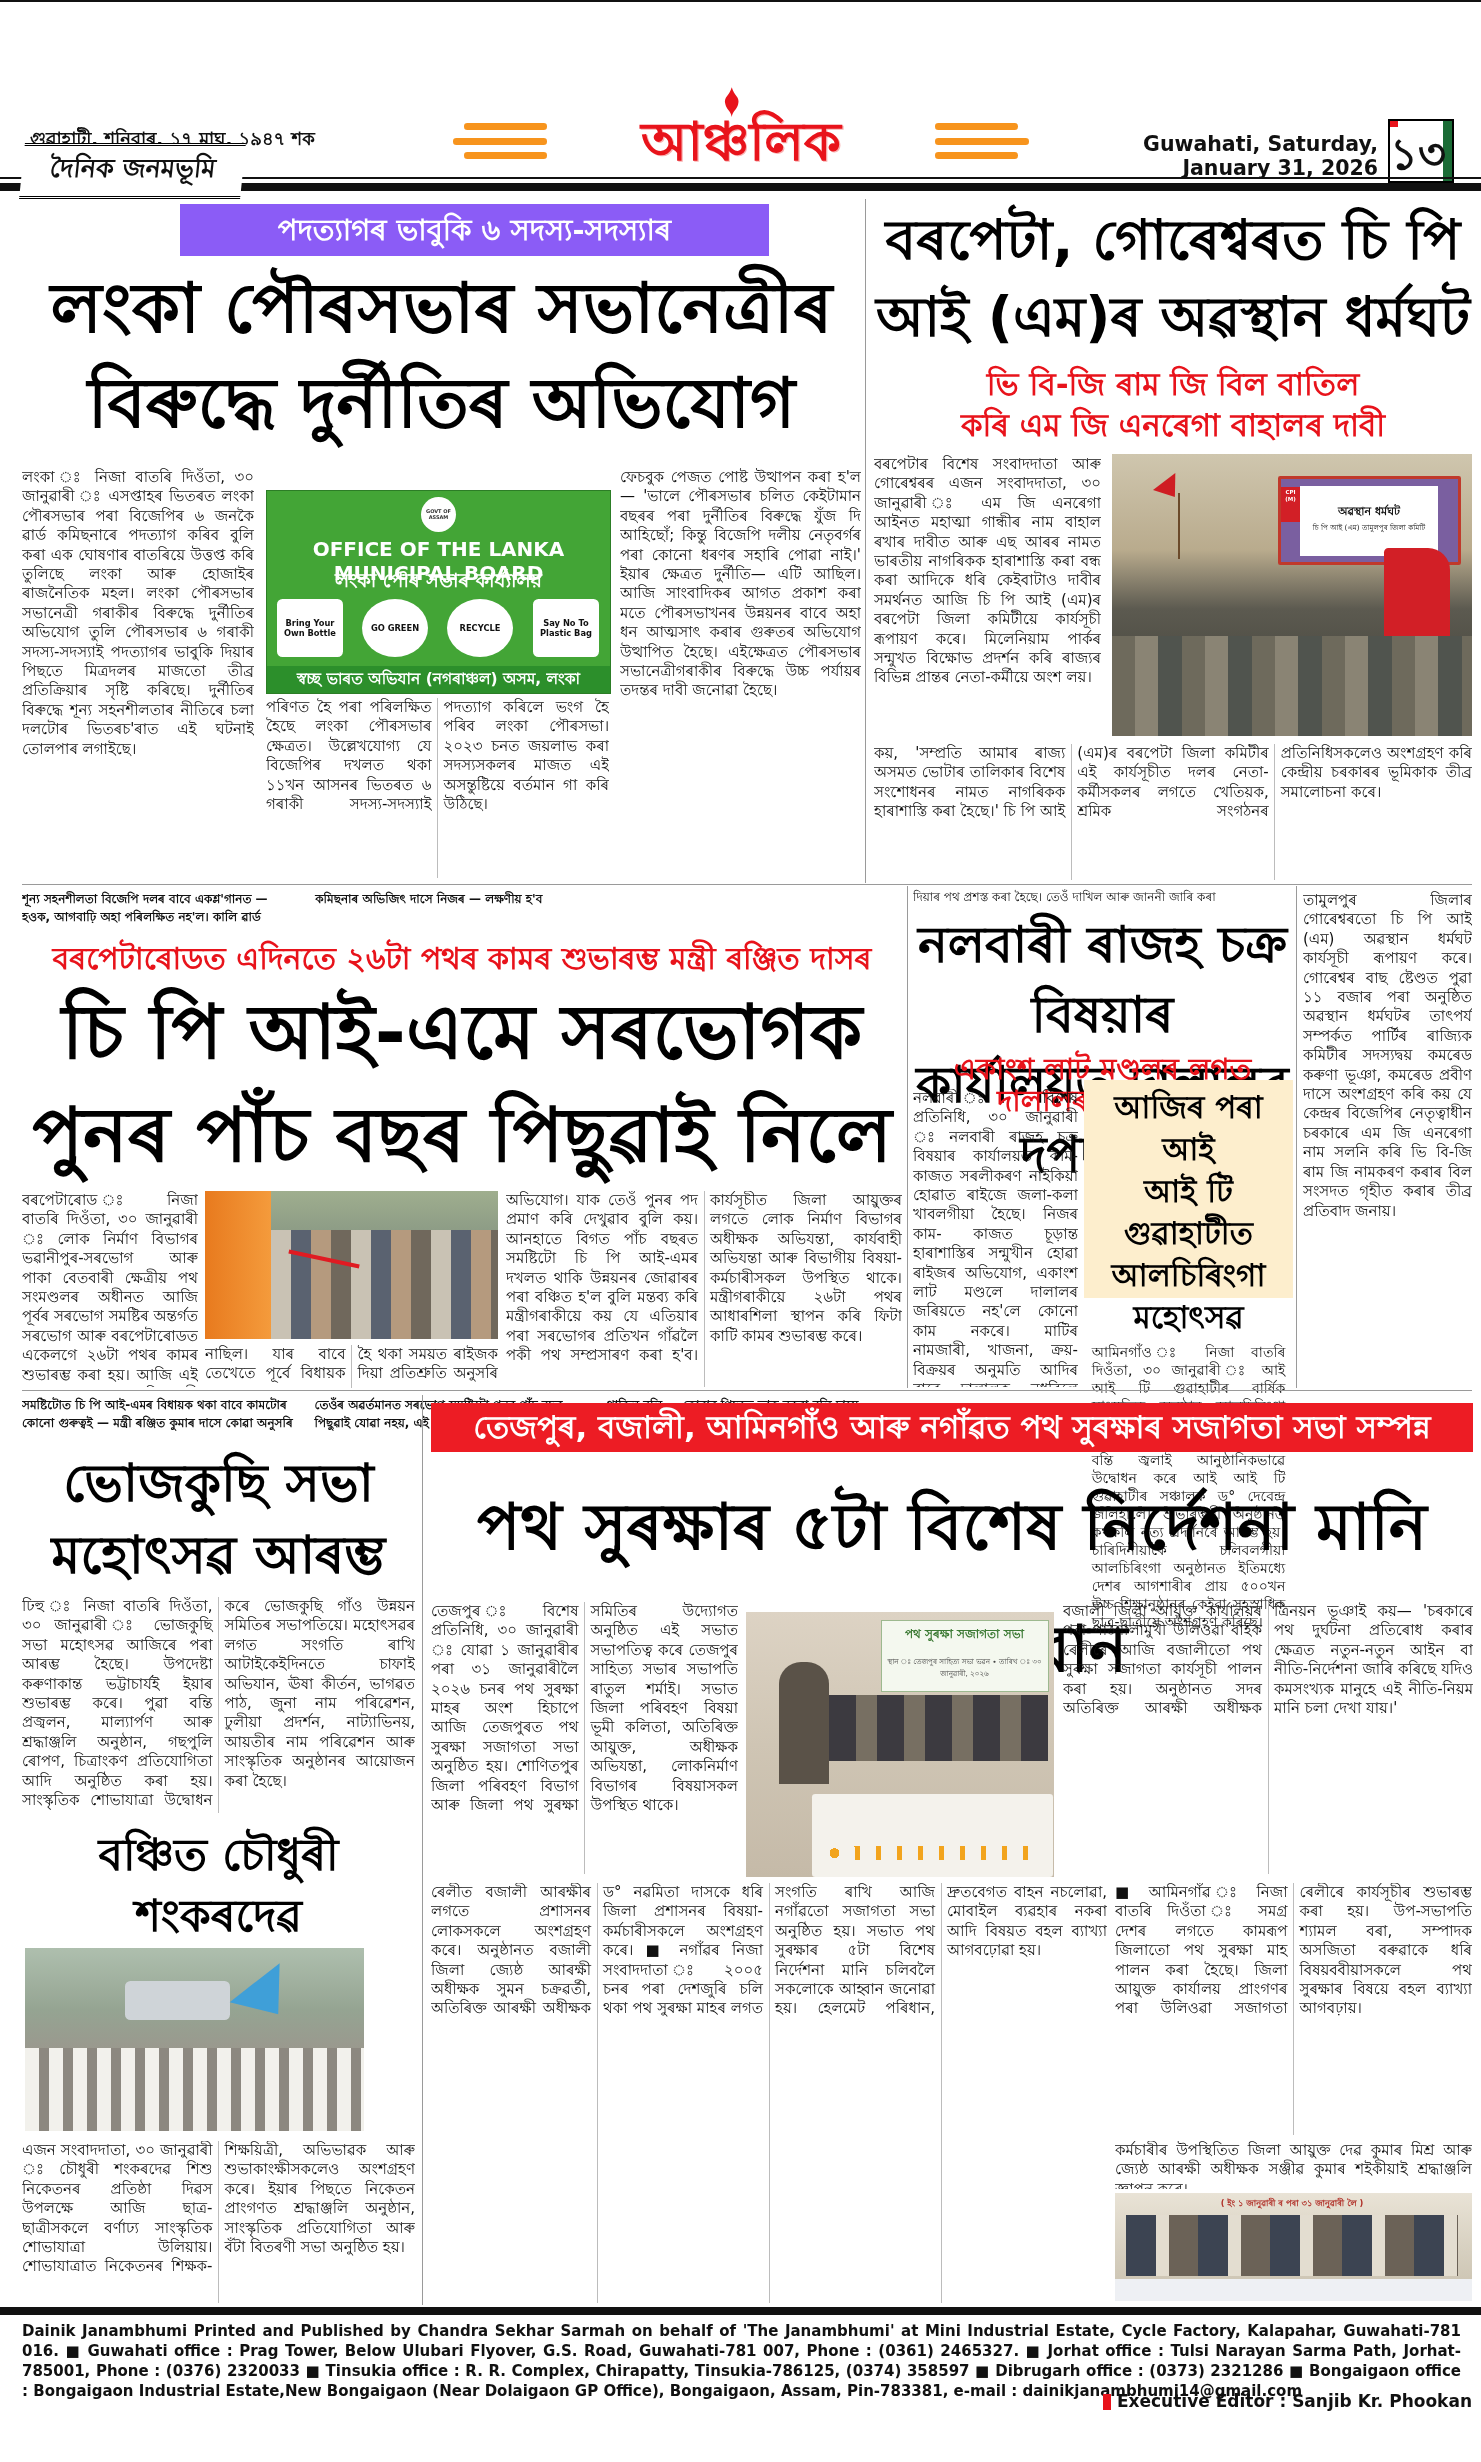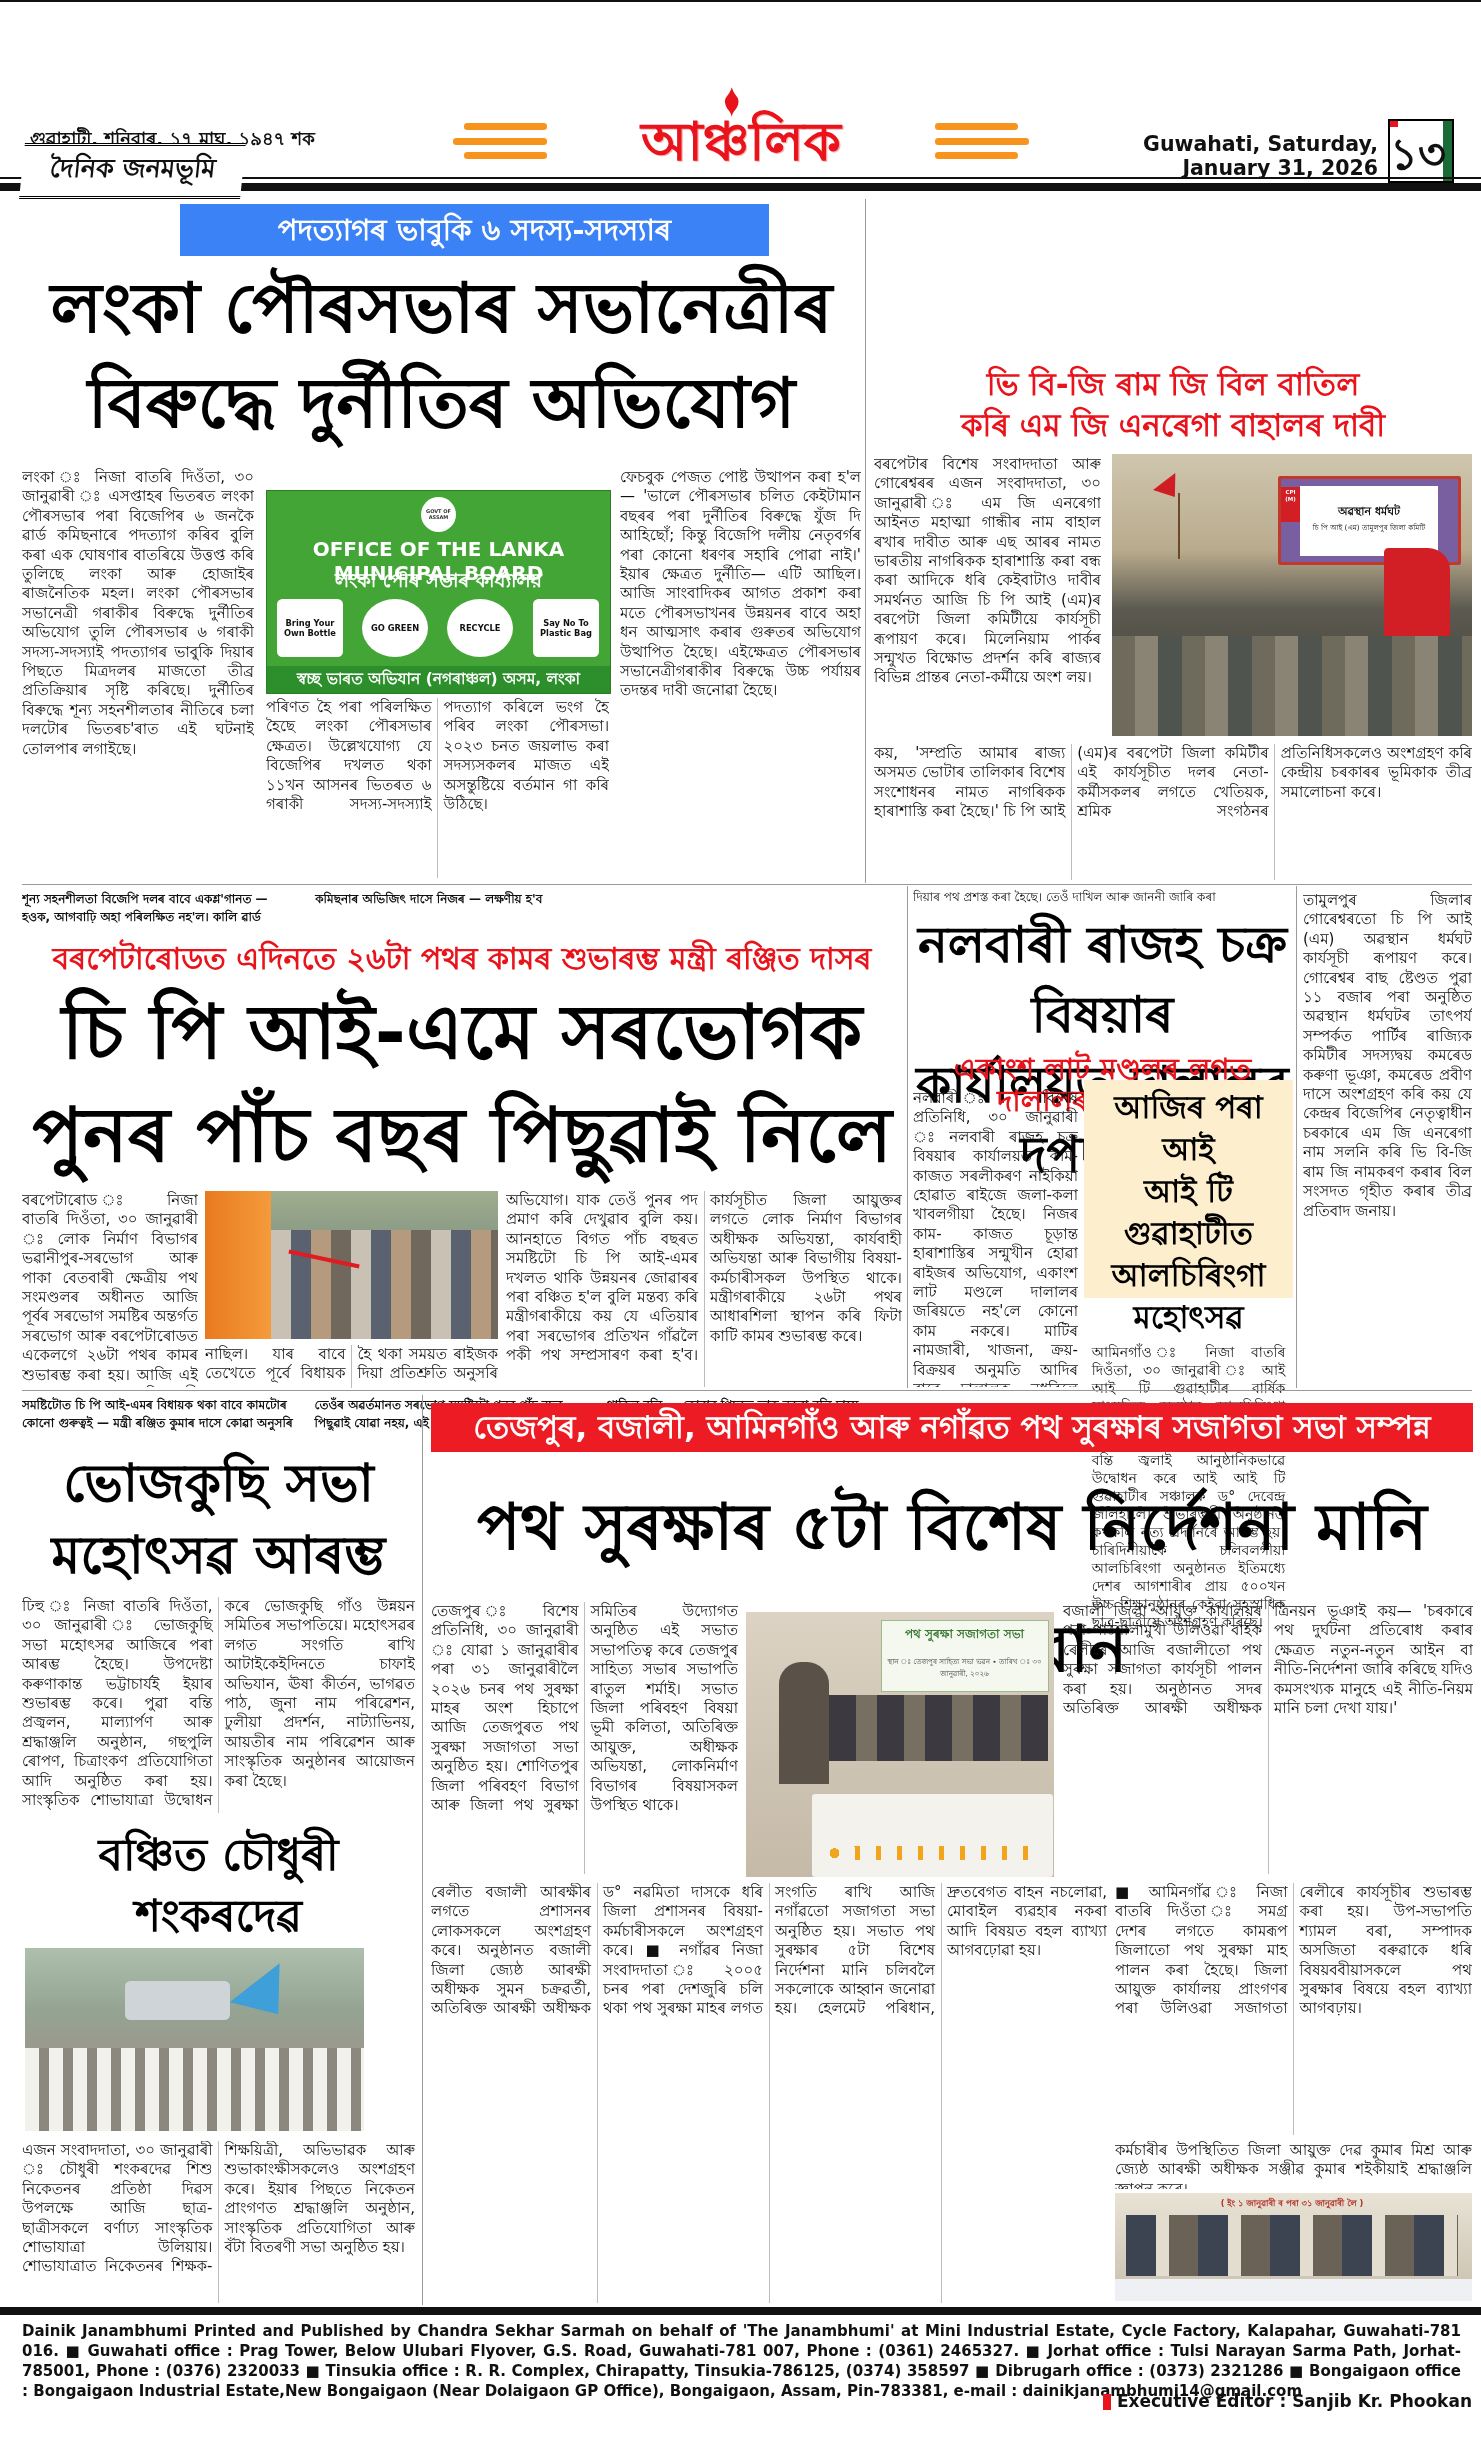--- a/index.html
+++ b/index.html
@@ -5,21 +5,21 @@
   html,body{margin:0;padding:0;background:#e9e9e9;}
   #page{position:relative;width:1482px;height:2462px;background:#ffffff;
         font-family:"DejaVu Sans",sans-serif;color:#111;overflow:hidden;}
   .abs{position:absolute;}
   .rule{background:#111;}
   .bodytxt{font-size:15px;line-height:19.4px;text-align:justify;
            column-gap:12px;column-rule:0.6px solid #bcbcbc;overflow:hidden;}
   .frag{font-size:12px;line-height:18px;font-weight:bold;overflow:hidden;}
   .hl{font-weight:bold;color:#000;text-align:center;white-space:pre-line;}
   .redtxt{color:#e8131b;}
-  .kickerbox{background:#3b82f6;color:#fff;font-weight:bold;text-align:center;}
+  .kickerbox{background:#8b5cf6;color:#fff;font-weight:bold;text-align:center;}
   .banner{background:#ed1c24;color:#fff;font-weight:bold;text-align:center;}
   .vline{background:#9a9a9a;width:1.1px;}
   .hline{background:#9a9a9a;height:1.1px;}
   .photo{position:absolute;overflow:hidden;}
   .stick{background:#fff;border-radius:5.5px;display:flex;align-items:center;
          justify-content:center;text-align:center;font-weight:bold;}
   .orangebar{position:absolute;height:7.2px;background:#f7941d;border-radius:3.3px;}
 </style>
 </head>
 <body>
@@ -79,20 +79,22 @@
     <div style="position:absolute;left:0;bottom:0;width:100%;height:26.6px;background:#2c8f2b;color:#fff;
                 text-align:center;font-weight:bold;font-size:15.5px;line-height:26.6px">স্বচ্ছ ভাৰত অভিযান (নগৰাঞ্চল) অসম, লংকা পৌৰসভা</div>
   </div>
 
   <div class="abs bodytxt" style="left:266px;top:698px;width:343px;height:180px;column-count:2">পৰিণত হৈ পৰা পৰিলক্ষিত হৈছে লংকা পৌৰসভাৰ ক্ষেত্ৰত। উল্লেখযোগ্য যে বিজেপিৰ দখলত থকা ১১খন আসনৰ ভিতৰত ৬ গৰাকী সদস্য-সদস্যাই পদত্যাগ কৰিলে ভংগ হৈ পৰিব লংকা পৌৰসভা। ২০২৩ চনত জয়লাভ কৰা সদস্যসকলৰ মাজত এই অসন্তুষ্টিয়ে বৰ্তমান গা কৰি উঠিছে।</div>
 
   <div class="abs bodytxt" style="left:620px;top:468px;width:241px;height:410px">ফেচবুক পেজত পোষ্ট উত্থাপন কৰা হ'ল— 'ভালে পৌৰসভাৰ চলিত কেইটামান বছৰৰ পৰা দুৰ্নীতিৰ বিৰুদ্ধে যুঁজ দি আহিছোঁ; কিন্তু বিজেপি দলীয় নেতৃবৰ্গৰ পৰা কোনো ধৰণৰ সহাৰি পোৱা নাই।' ইয়াৰ ক্ষেত্ৰত দুৰ্নীতি— এটি আছিল। আজি সাংবাদিকৰ আগত প্ৰকাশ কৰা মতে পৌৰসভাখনৰ উন্নয়নৰ বাবে অহা ধন আত্মসাৎ কৰাৰ গুৰুতৰ অভিযোগ উত্থাপিত হৈছে। এইক্ষেত্ৰত পৌৰসভাৰ সভানেত্ৰীগৰাকীৰ বিৰুদ্ধে উচ্চ পৰ্যায়ৰ তদন্তৰ দাবী জনোৱা হৈছে।</div>
 
   <div class="abs vline" style="left:865px;top:199px;height:684px"></div>
 
+  <div class="abs hl" style="left:874px;top:202px;width:598px;font-size:55px;line-height:77px">বৰপেটা, গোৰেশ্বৰত চি পি
+আই (এম)ৰ অৱস্থান ধৰ্মঘট</div>
 
   <div class="abs hl redtxt" style="left:874px;top:364px;width:598px;font-size:31px;line-height:41px">ভি বি-জি ৰাম জি বিল বাতিল
 কৰি এম জি এনৰেগা বাহালৰ দাবী</div>
 
   <div class="abs bodytxt" style="left:874px;top:455px;width:227px;height:281px">বৰপেটাৰ বিশেষ সংবাদদাতা আৰু গোৰেশ্বৰৰ এজন সংবাদদাতা, ৩০ জানুৱাৰী ঃ এম জি এনৰেগা আইনত মহাত্মা গান্ধীৰ নাম বাহাল ৰখাৰ দাবীত আৰু এছ আৰৰ নামত ভাৰতীয় নাগৰিকক হাৰাশাস্তি কৰা বন্ধ কৰা আদিকে ধৰি কেইবাটাও দাবীৰ সমৰ্থনত আজি চি পি আই (এম)ৰ বৰপেটা জিলা কমিটীয়ে কাৰ্যসূচী ৰূপায়ণ কৰে। মিলেনিয়াম পাৰ্কৰ সন্মুখত বিক্ষোভ প্ৰদৰ্শন কৰি ৰাজ্যৰ বিভিন্ন প্ৰান্তৰ নেতা-কৰ্মীয়ে অংশ লয়।</div>
 
   <div class="photo" style="left:1112px;top:454px;width:360px;height:282px;
        background:linear-gradient(180deg,#cfc6ae 0%,#b9ab8d 34%,#5c5a50 55%,#3a3a33 100%)">
     <div style="position:absolute;left:166px;top:22px;width:177px;height:83px;background:#7a5fa0;
                 border:3.3px solid #c0392b;border-radius:2.2px"></div>

